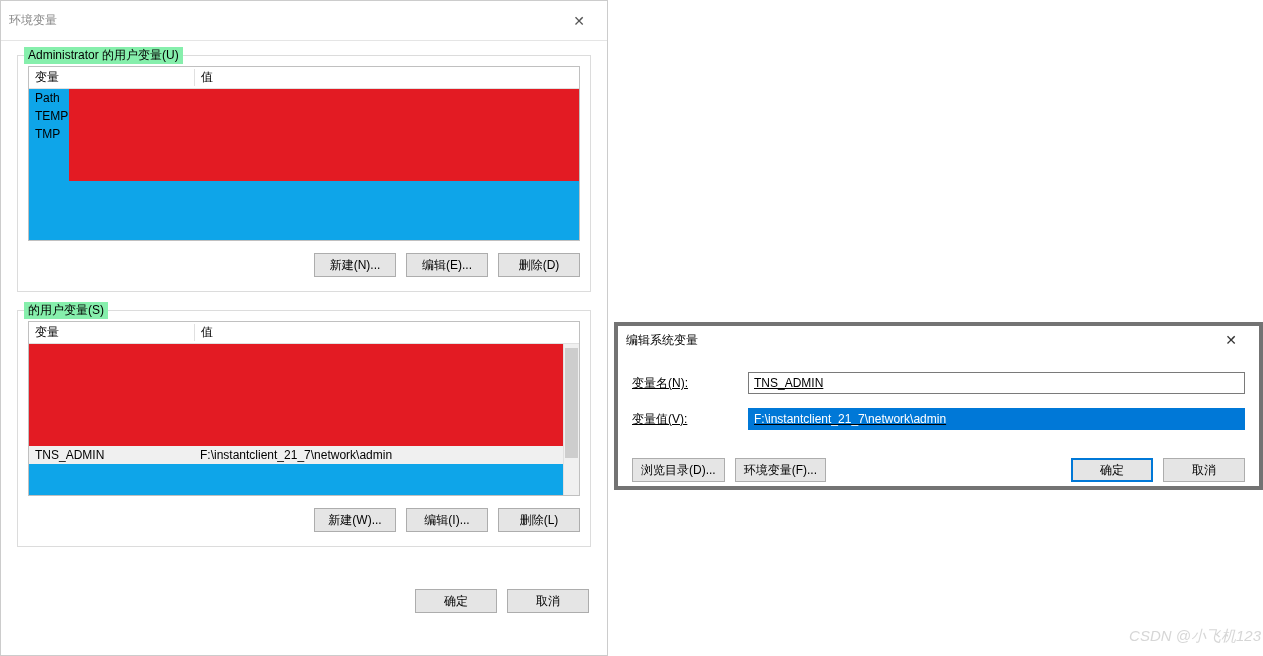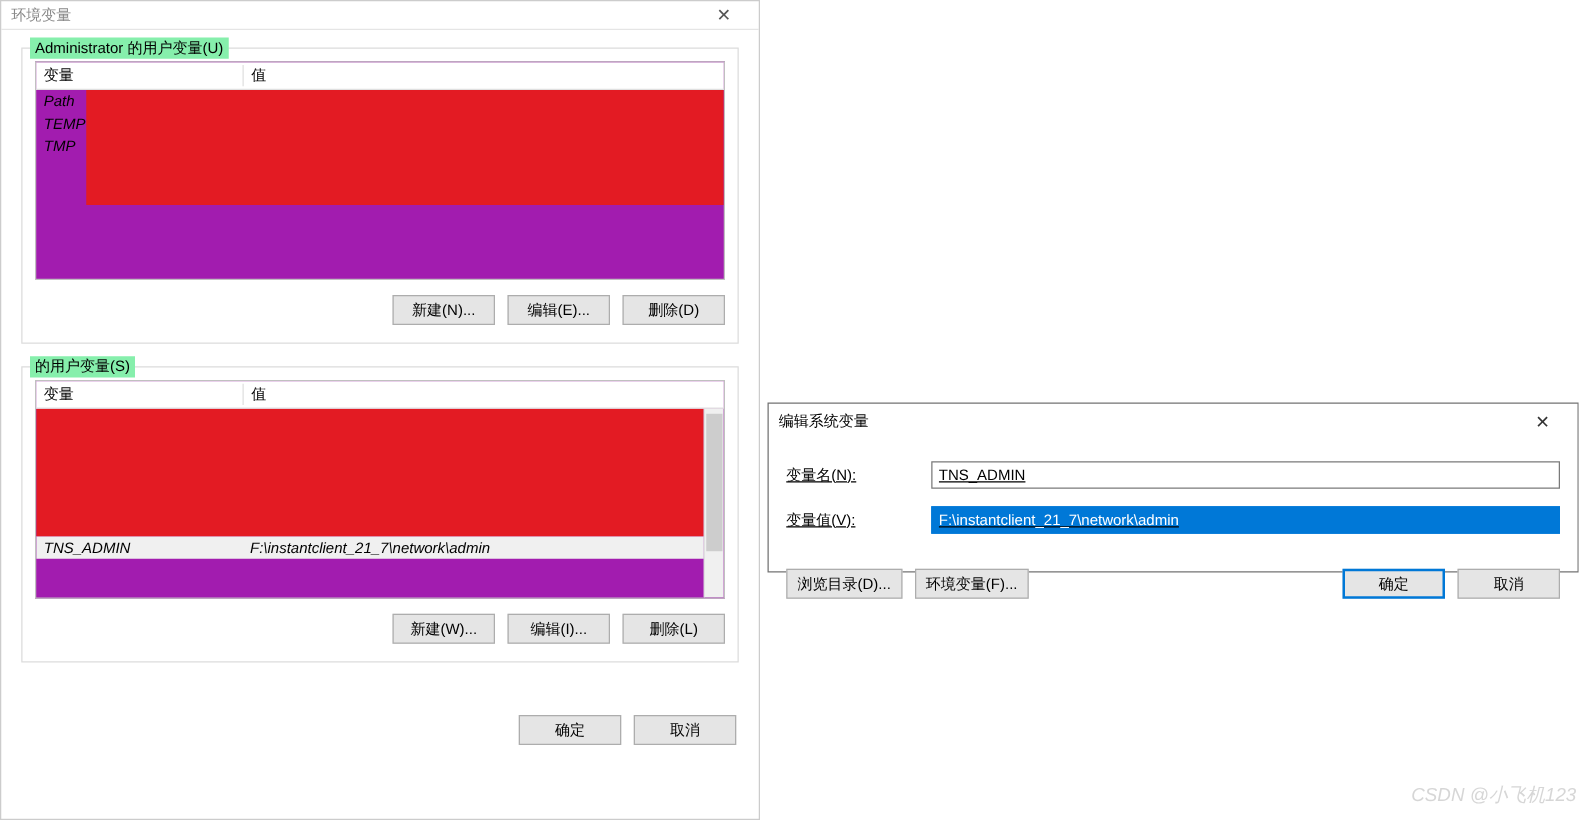--- a/index.html
+++ b/index.html
@@ -15,21 +15,21 @@
     
     
     .env-dialog {
       position: absolute;
       left: 0; top: 0;
       width: 608px; height: 656px;
       border: 1px solid #ccc;
       background: #fff;
     }
     .env-titlebar {
-      height: 23px;
+      height: 40px;
       display: flex;
       align-items: center;
       padding: 0 8px;
       font-size: 12px;
       border-bottom: 1px solid #e5e5e5;
       color: #888;
     }
     .env-titlebar .close {
       margin-left: auto;
       width: 40px; text-align: center;
@@ -47,42 +47,41 @@
     .fieldset-legend {
       position: absolute;
       top: -9px; left: 6px;
       background: #86efac;
       padding: 0 4px;
       font-size: 12px;
     }
     
     .var-table {
       border: 1px solid #c0c0c0;
-      background: #a21caf;
+      background: #0ea5e9;
       height: 175px;
       display: flex;
       flex-direction: column;
     }
     .var-table.sys { height: 175px; }
     .var-table-head {
       display: flex;
       background: #fff;
       border-bottom: 1px solid #e0e0e0;
       height: 22px;
       align-items: center;
       font-size: 12px;
     }
     .col-var { width: 165px; padding-left: 6px; }
     .col-val { flex: 1; padding-left: 6px; border-left: 1px solid #e0e0e0; }
     .var-table-body {
       flex: 1;
       overflow: hidden;
       position: relative;
       display: flex;
-      font-style: italic;
     }
     .var-rows { flex: 1; }
     .var-row {
       display: flex;
       height: 18px;
       align-items: center;
       font-size: 12px;
     }
     .var-row .col-var { padding-left: 6px; }
     .var-row .col-val { padding-left: 6px; border-left: none; }
@@ -127,22 +126,22 @@
       gap: 10px;
       padding: 10px 18px 14px;
     }
 
     .selected-row { background: #f0f0f0; }
     
     
     .edit-dialog {
       position: absolute;
       left: 614px; top: 322px;
-      width: 649px; height: 136px;
-      border: 1px solid #737373;
+      width: 649px; height: 168px;
+      border: 4px solid #737373;
       background: #fff;
     }
     .edit-titlebar {
       height: 28px;
       display: flex;
       align-items: center;
       padding: 0 8px;
       font-size: 12px;
     }
     .edit-titlebar .close {

